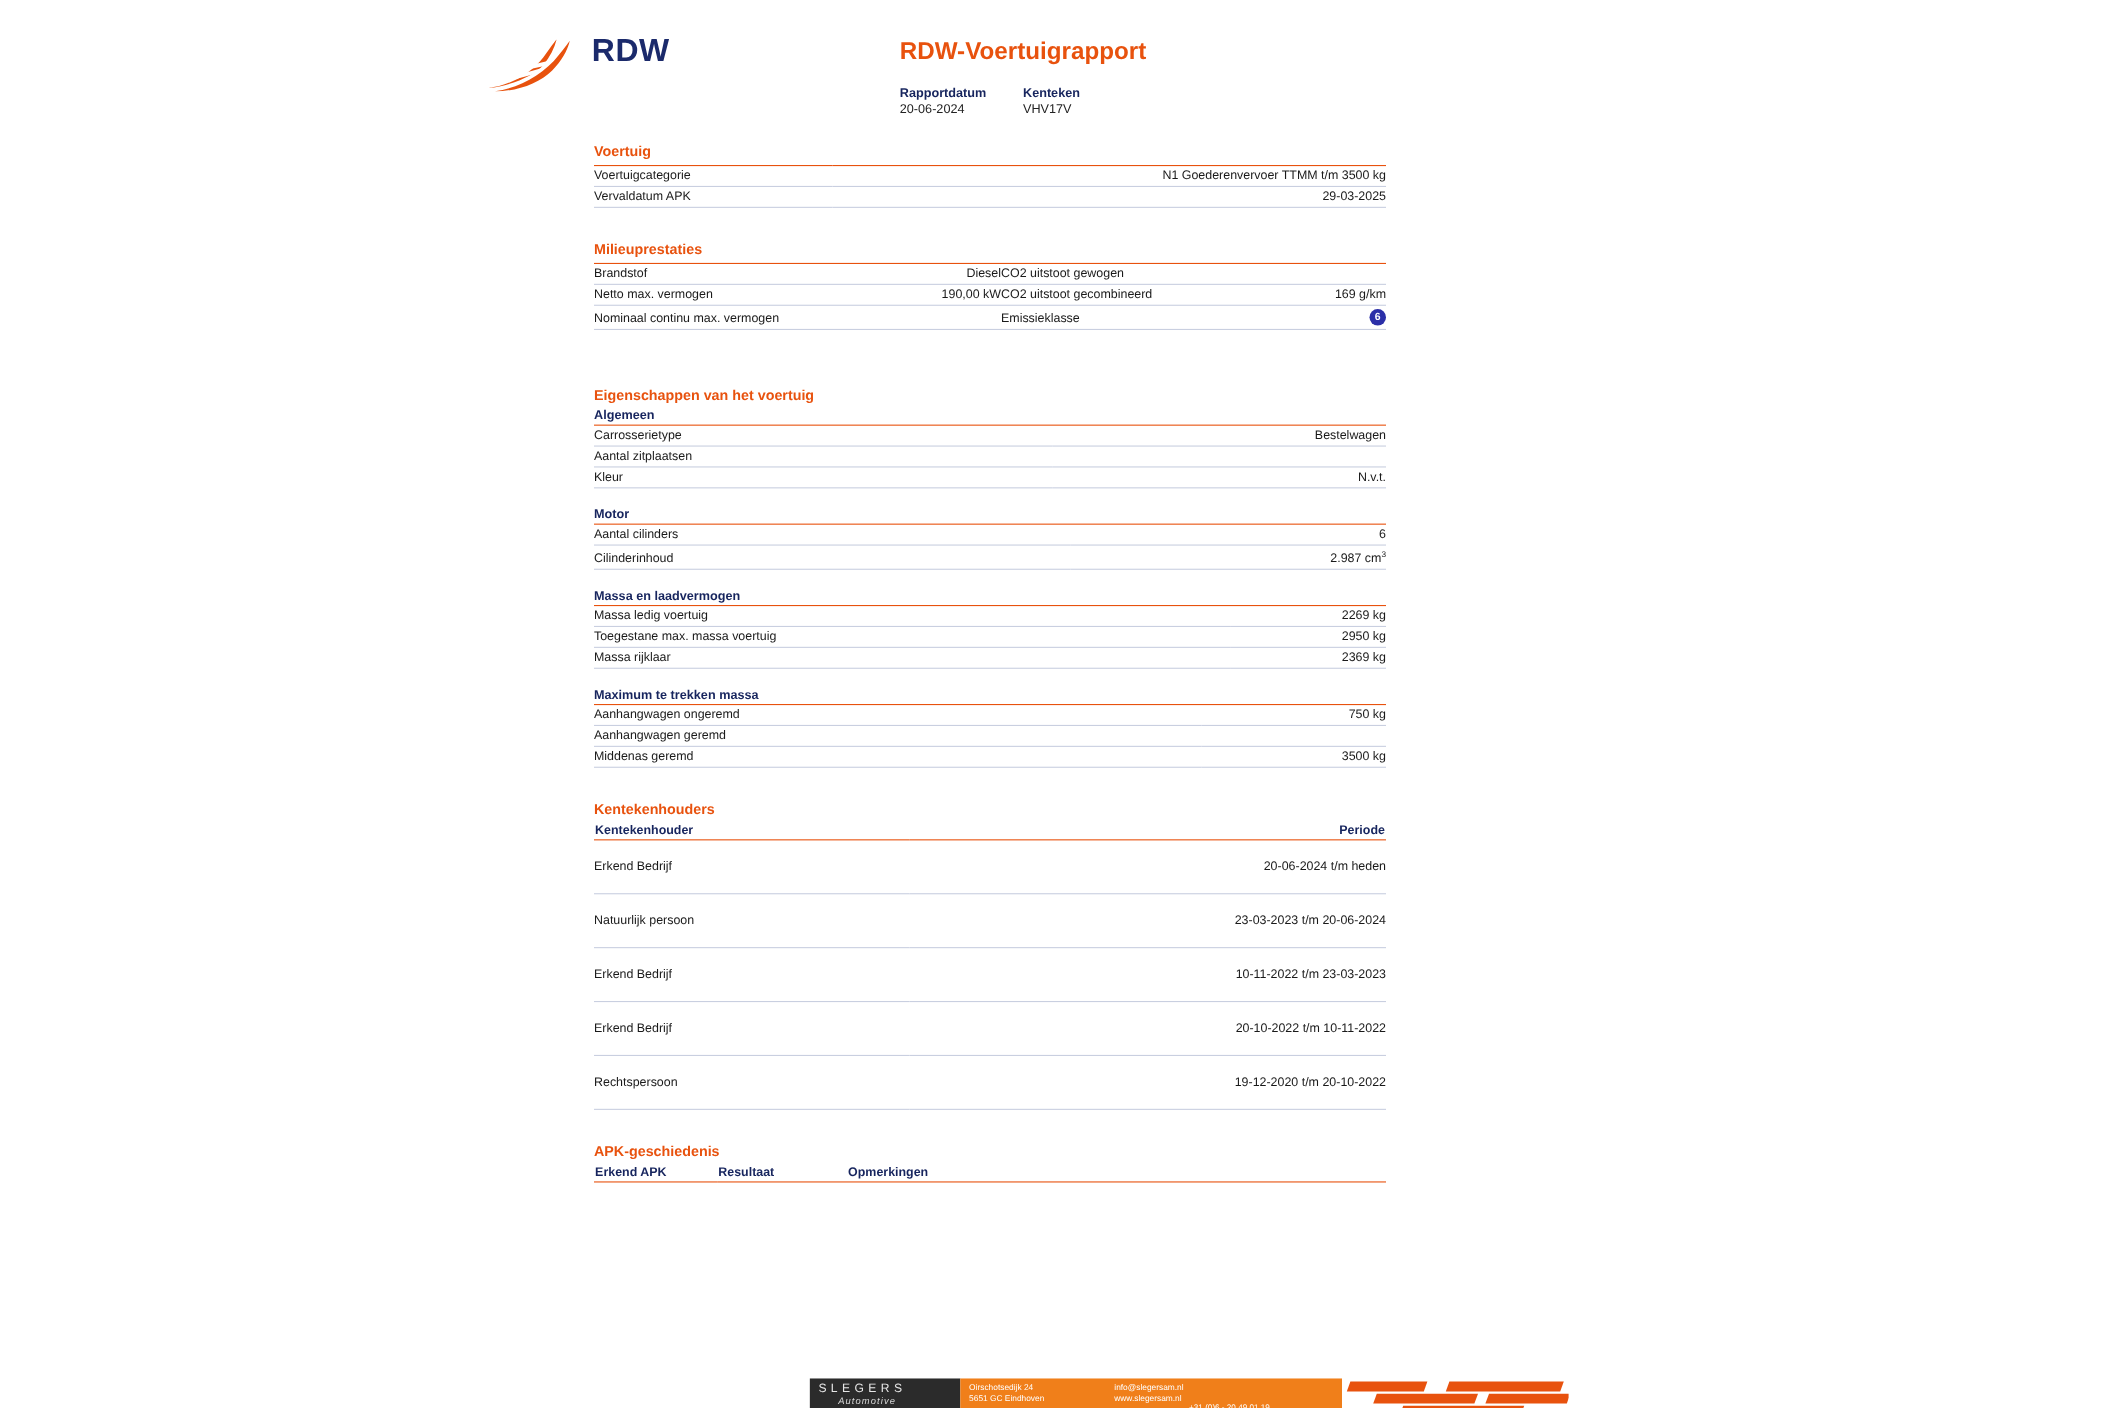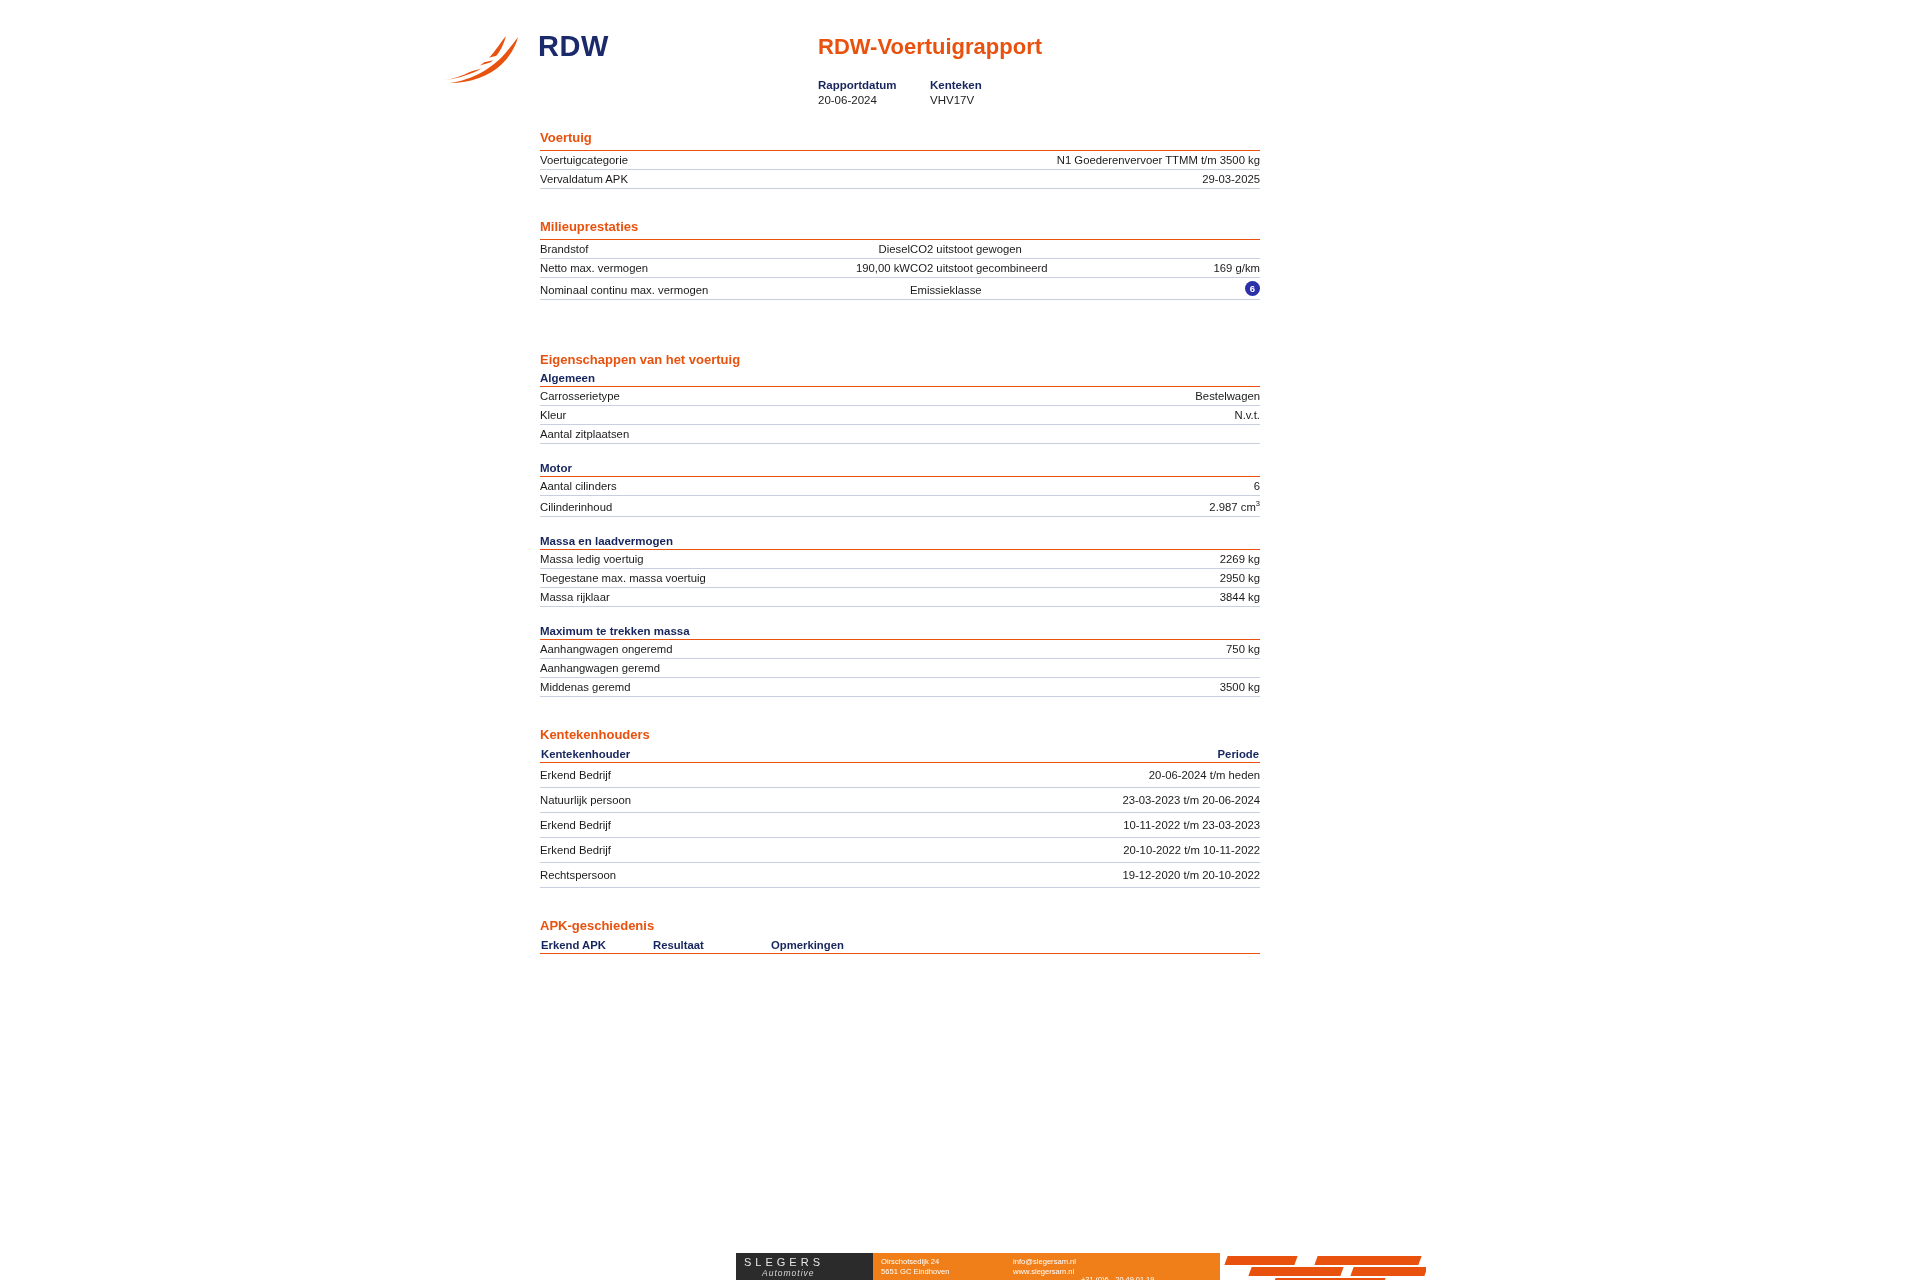--- a/index.html
+++ b/index.html
@@ -130,21 +130,21 @@
   table.holders { width:100%; border-collapse: collapse; font-size: 11.3px; color:#1a1a1a;}
   table.holders th {
     text-align: left;
     font-size: 11.3px;
     font-weight: bold;
     color: #17255e;
     padding-bottom: 2px;
     border-bottom: 1.4px solid #e8520e;
   }
   table.holders th.right { text-align: right; }
-  table.holders td { padding: 6px 0; vertical-align: bottom; }
+  table.holders td { padding: 18px 0; vertical-align: bottom; }
   table.holders tr.data { border-bottom: 1px solid #c9cfe0; }
   table.holders td.right { text-align: right; }
 
   
   table.apk { width:100%; border-collapse: collapse; font-size: 11.3px;}
   table.apk th {
     text-align: left;
     font-weight: bold;
     color: #17255e;
     padding-bottom: 2px;
@@ -319,27 +319,27 @@
       <div class="section-title">Eigenschappen van het voertuig</div>
 
       <div class="sub-title">Algemeen</div>
       <table class="kv">
         <tbody>
             <tr>
           <td class="label">Carrosserietype</td>
           <td class="value">Bestelwagen</td>
         </tr>
         <tr>
+          <td class="label">Aantal zitplaatsen</td>
+          <td class="value"></td>
+        </tr>
+        <tr>
           <td class="label">Kleur</td>
           <td class="value">N.v.t.</td>
         </tr>
-        <tr>
-          <td class="label">Aantal zitplaatsen</td>
-          <td class="value"></td>
-        </tr>
       </tbody>
         </table>
 
       <div class="gap-sm"></div>
 
       <div class="sub-title">Motor</div>
       <table class="kv">
         <tbody>
             <tr>
           <td class="label">Aantal cilinders</td>
@@ -360,21 +360,21 @@
             <tr>
           <td class="label">Massa ledig voertuig</td>
           <td class="value">2269 kg</td>
         </tr>
         <tr>
           <td class="label">Toegestane max. massa voertuig</td>
           <td class="value">2950 kg</td>
         </tr>
         <tr>
           <td class="label">Massa rijklaar</td>
-          <td class="value">3844 kg</td>
+          <td class="value">2369 kg</td>
         </tr>
       </tbody>
         </table>
 
       <div class="gap-sm"></div>
 
       <div class="sub-title">Maximum te trekken massa</div>
       <table class="kv">
         <tbody>
             <tr>

